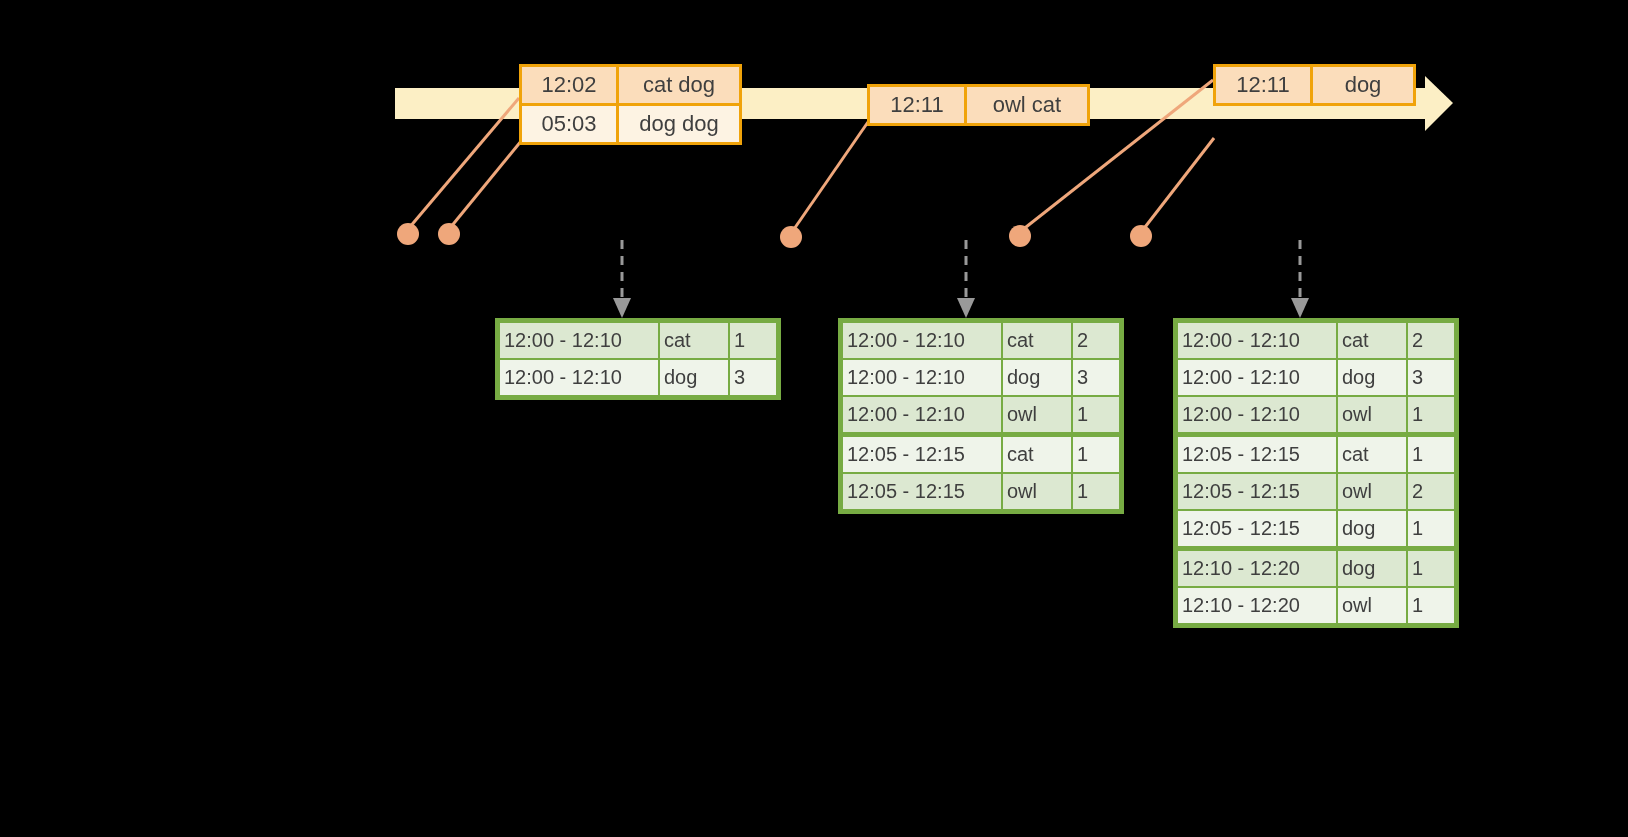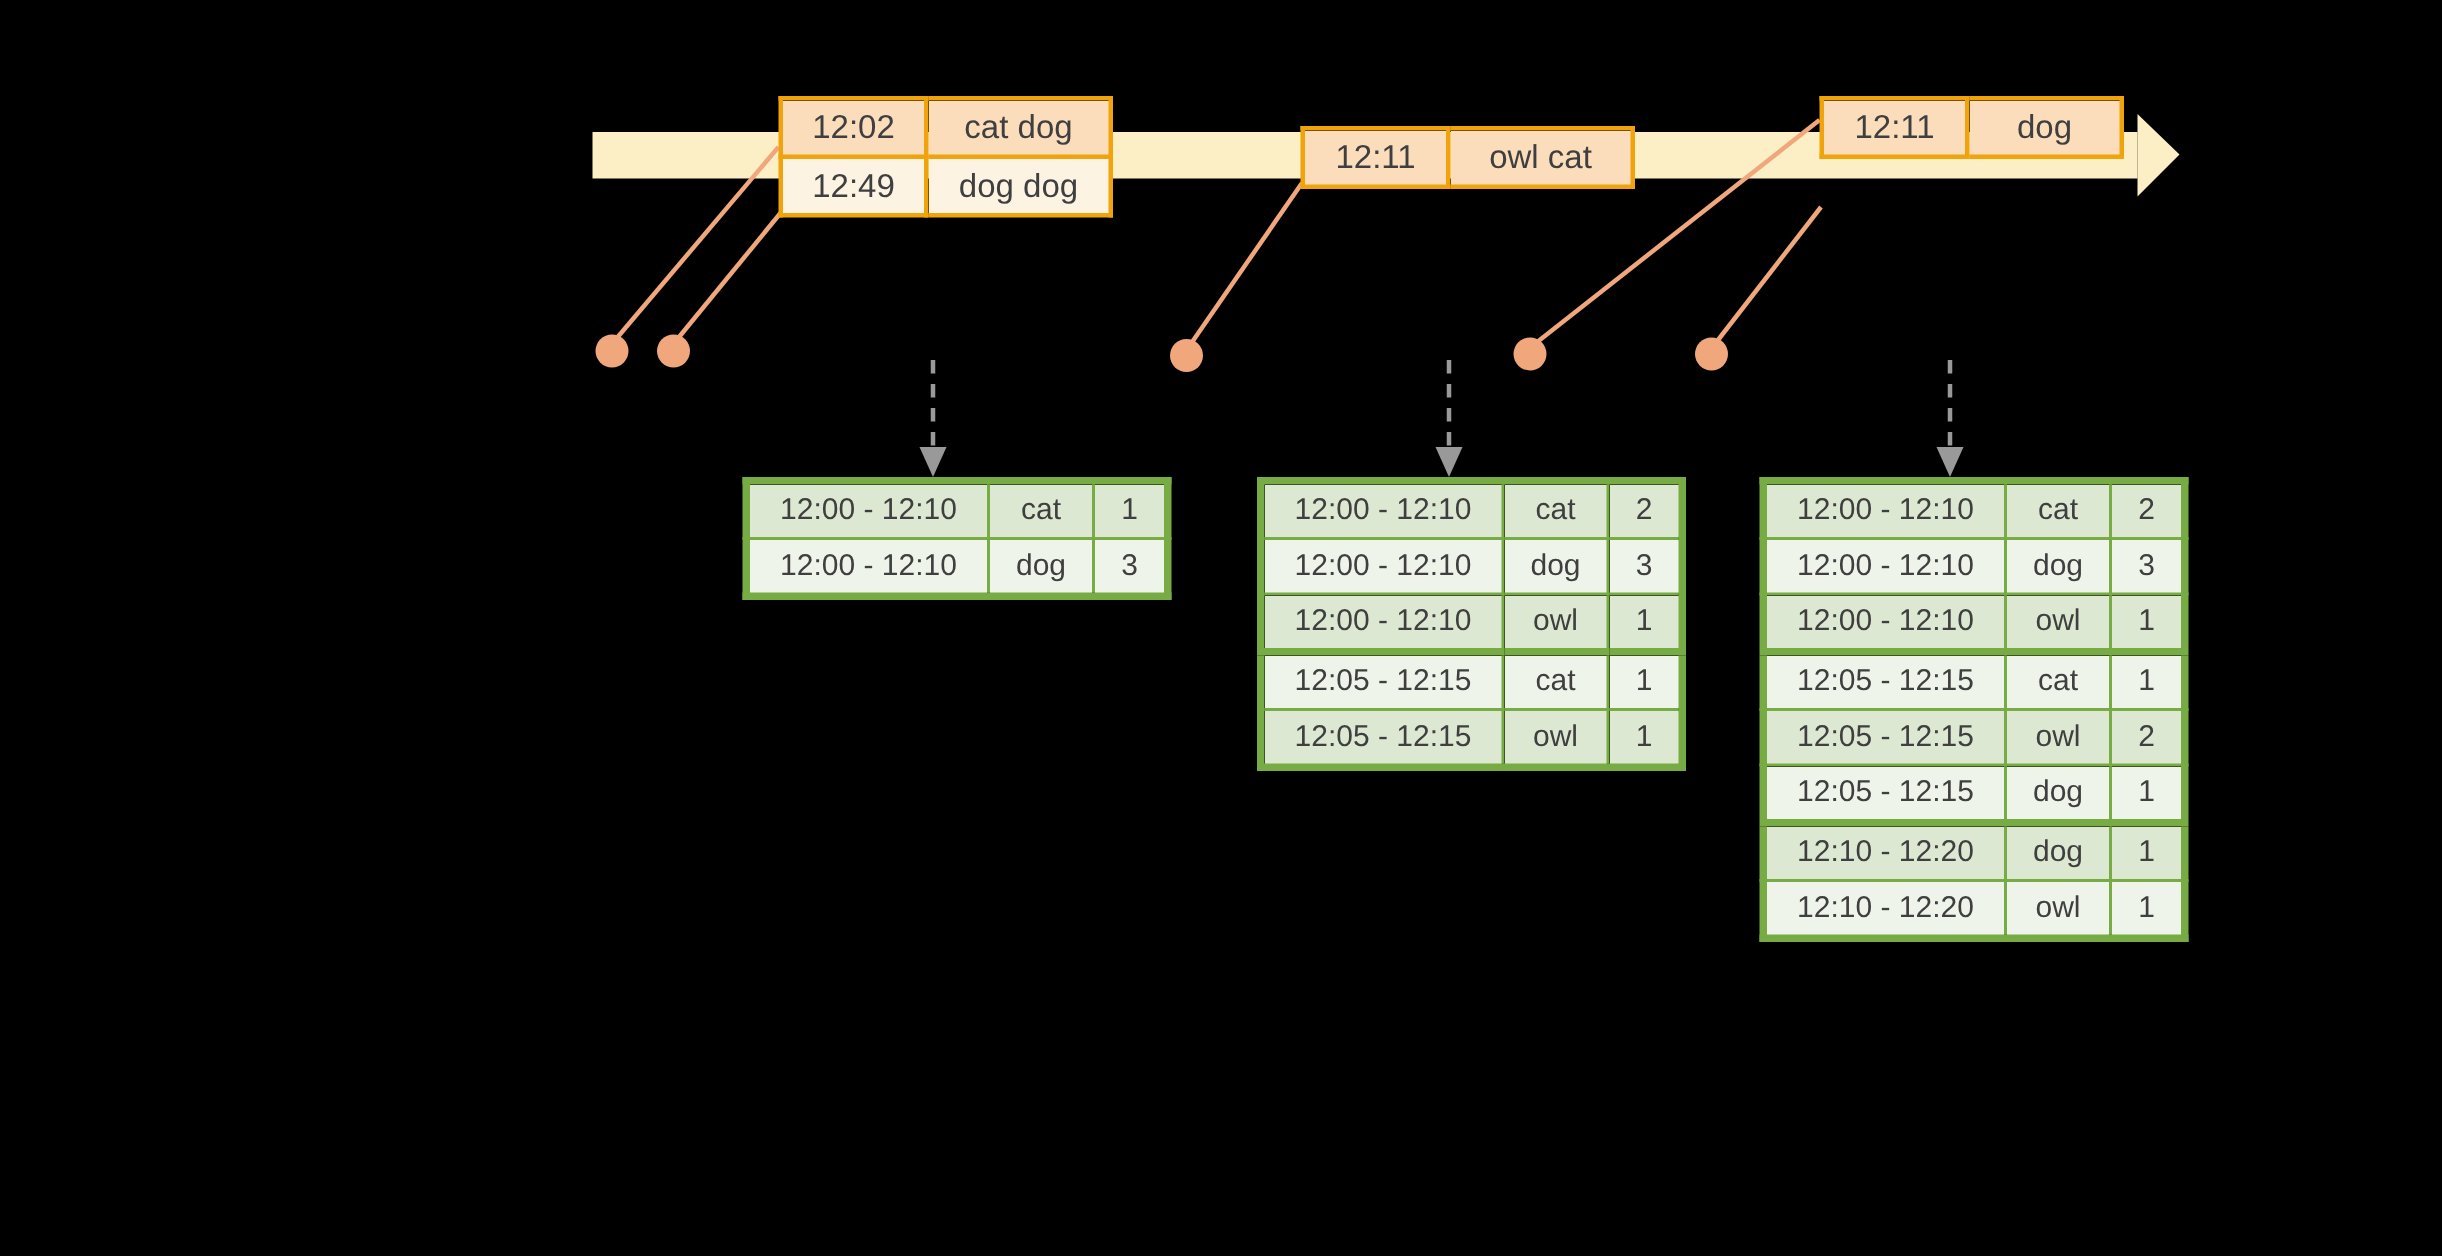--- a/index.html
+++ b/index.html
@@ -41,21 +41,21 @@
   table.event td.col-time{width:82px;}
   table.event td.col-words{width:108px;}
   table.event.narrow td.col-words{width:88px;}
   table.event tr:nth-child(odd) td{background:var(--event-row-dark);}
   table.event tr:nth-child(even) td{background:var(--event-row-light);}
 
   
   table.result{border:5px solid var(--result-border);font-size:20px;}
   table.result td{
     border:2px solid var(--result-border);
-    height:35px;text-align:center;vertical-align:middle;
+    height:35px;text-align:left;vertical-align:middle;
     padding:0 4px;overflow:hidden;white-space:nowrap;
   }
   table.result td.col-window{width:150px;}
   table.result td.col-word{width:60px;margin-left:44px;}
   table.result td.col-count{width:38px;}
   table.result tr:nth-child(odd) td{background:var(--result-row-dark);}
   table.result tr:nth-child(even) td{background:var(--result-row-light);}
   table.result tr.group-start td{border-top:5px solid var(--result-border);}
 
   #event-A{left:519px;top:64px;}
@@ -101,21 +101,21 @@
     </g>
   </svg>
 
   <table id="event-A" class="event">
     <tbody>
         <tr>
           <td class="col-time">12:02</td>
           <td class="col-words">cat dog</td>
         </tr>
         <tr>
-          <td class="col-time">12:49</td>
+          <td class="col-time">05:03</td>
           <td class="col-words">dog dog</td>
         </tr>
       </tbody>
   </table>
   <table id="event-B" class="event">
     <tbody>
         <tr>
           <td class="col-time">12:11</td>
           <td class="col-words">owl cat</td>
         </tr>

